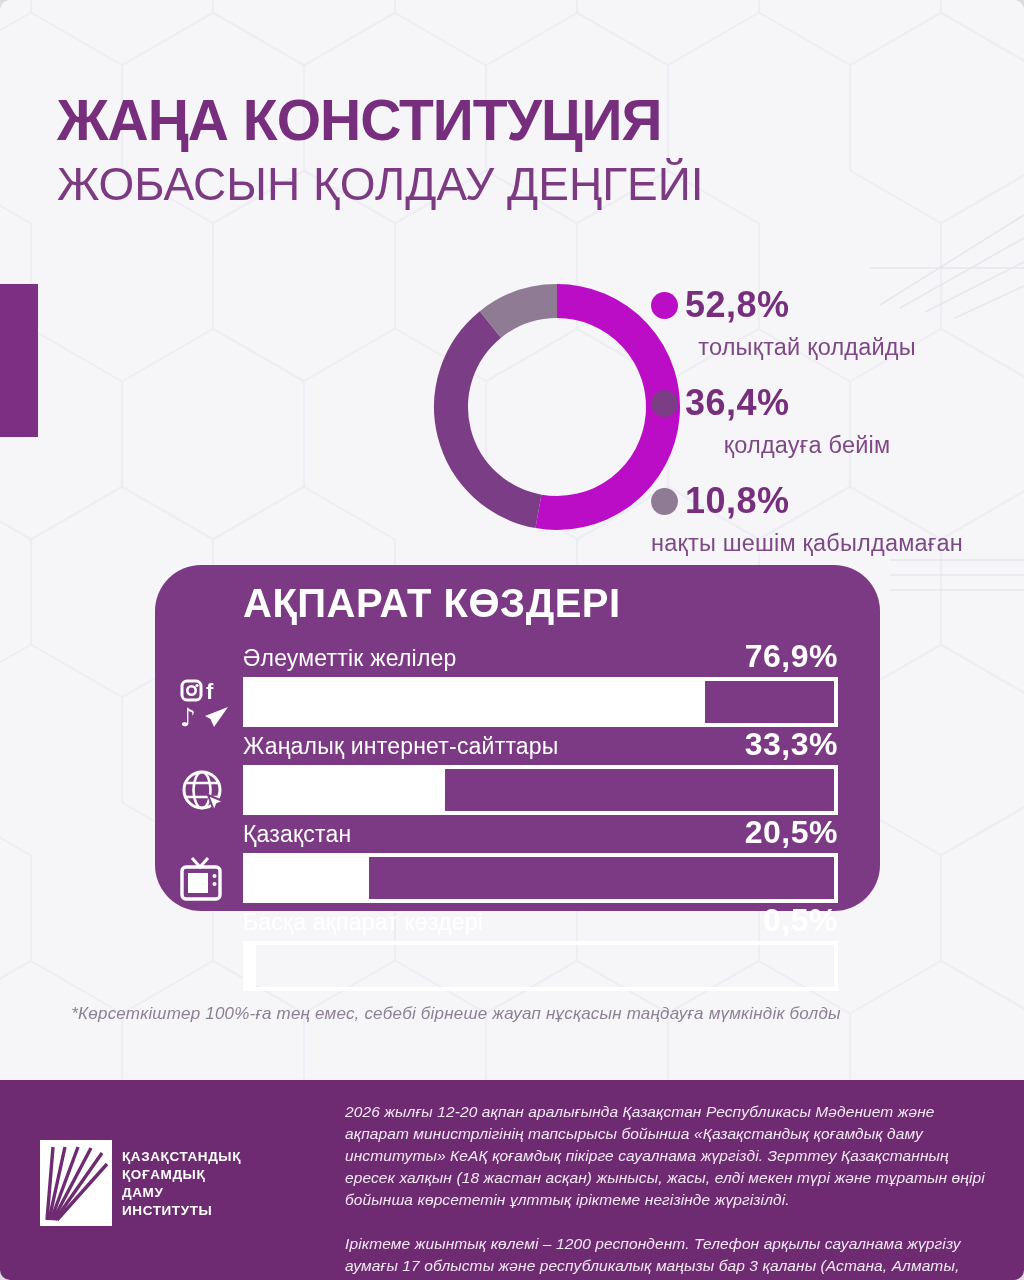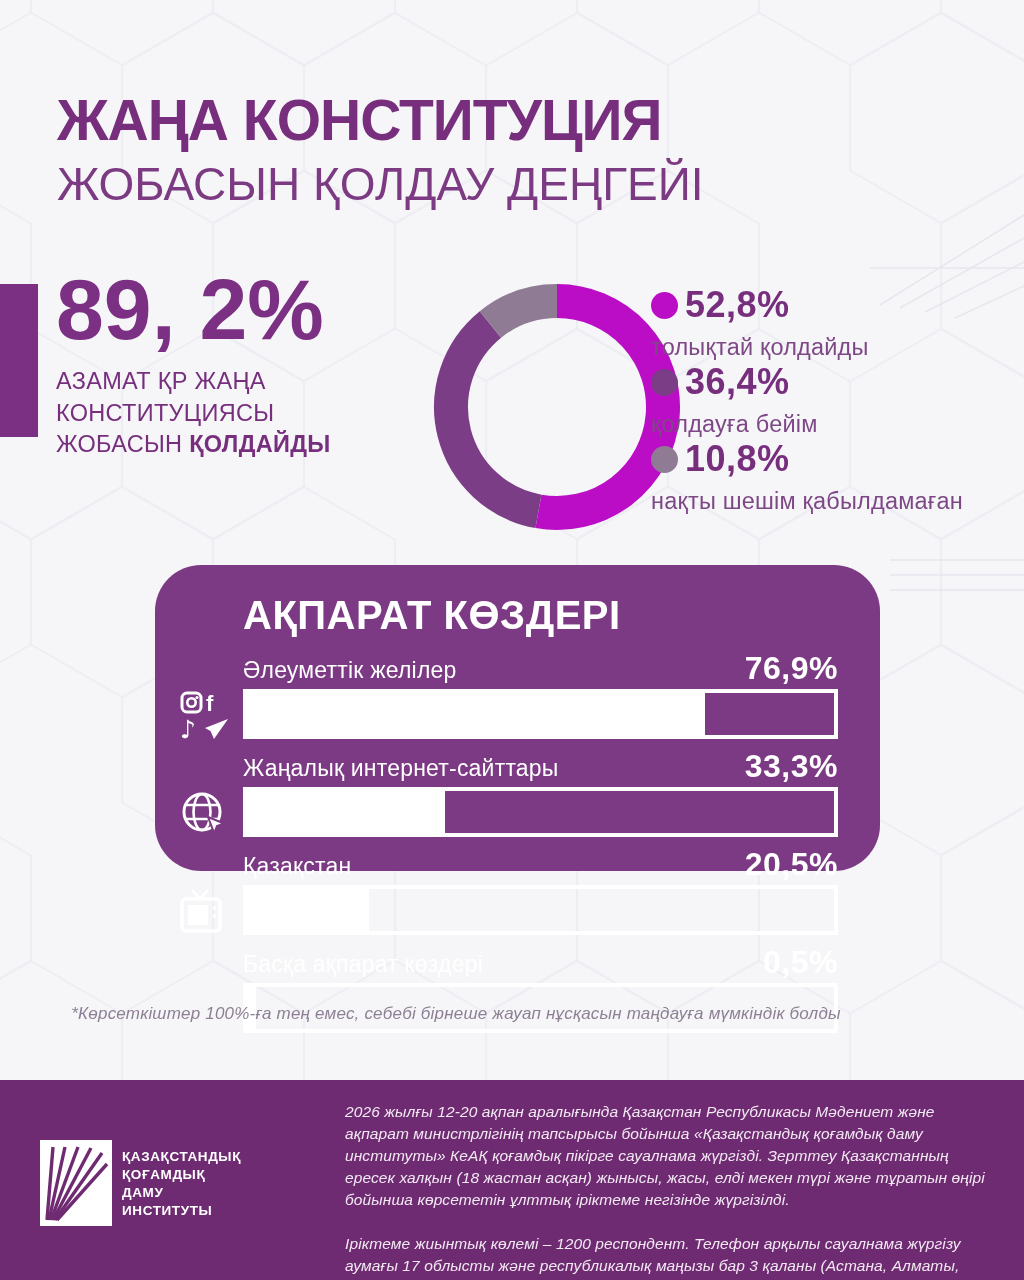--- a/index.html
+++ b/index.html
@@ -19,35 +19,35 @@
   .accent-bar{position:absolute;left:0;top:284px;width:38px;height:153px;background:var(--accent,#7b3083);}
   .headline{position:absolute;left:56px;top:266px;width:380px;}
   .headline .value{font-size:86px;font-weight:800;color:var(--accent,#7b3083);line-height:1.0;letter-spacing:0;}
   .headline .desc{margin-top:14px;font-size:23.5px;color:var(--title,#762e7d);letter-spacing:.3px;line-height:1.35;}
   .headline .desc b{font-weight:800;}
 
   
   .donut{position:absolute;left:426px;top:276px;width:262px;height:262px;}
 
   
-  .legend{position:absolute;left:651px;top:284px;display:flex;flex-direction:column;}
+  .legend{position:absolute;left:651px;top:284px;display:flex;flex-direction:column;gap:21px;text-align:center;}
   .legend-item{display:flex;flex-direction:column;}
   .legend-top{display:flex;align-items:center;gap:7px;}
   .legend-dot{width:27px;height:27px;border-radius:50%;flex:0 0 auto;}
   .legend-pct{font-size:36px;font-weight:800;color:var(--title,#6b2a72);letter-spacing:.5px;}
   .legend-label{margin-top:8px;font-size:23.5px;color:var(--legend-label,#7e4886);letter-spacing:.2px;}
 
   
   .card{
-    position:absolute;left:155px;top:565px;width:725px;height:306px;
+    position:absolute;left:155px;top:565px;width:725px;height:346px;
     background:var(--card,#7d3a84);border-radius:46px;box-sizing:border-box;
-    padding:30px 42px 0 88px;color:#fff;
+    padding:18px 42px 0 88px;color:#fff;
   }
   .card-title{font-size:40px;font-weight:800;letter-spacing:.5px;line-height:1;}
-  .rows{margin-top:17px;display:flex;flex-direction:column;gap:11px;}
+  .rows{margin-top:17px;display:flex;flex-direction:column;gap:1px;}
   .row-head{display:flex;justify-content:space-between;align-items:flex-end;line-height:1;}
   .row-label{font-size:23px;letter-spacing:.2px;padding-bottom:2px;}
   .row-pct{font-size:32px;font-weight:800;letter-spacing:.5px;}
   .bar-line{position:relative;margin-top:5px;height:50px;display:flex;}
   .bar-fill{height:50px;background:#fff;}
   .bar-rest{flex:1;height:42px;border:4px solid #fff;}
   .row-icon{position:absolute;left:-64px;top:1px;width:50px;height:50px;}
   .row-icon svg{width:100%;height:100%;}
 
   
@@ -59,21 +59,21 @@
   .logo-box{position:absolute;left:40px;top:60px;width:72px;height:86px;}
   .logo-text{position:absolute;left:122px;top:68px;color:#fff;font-size:13.5px;font-weight:700;
     letter-spacing:.6px;line-height:1.33;}
   .footer-paras{position:absolute;left:345px;top:21px;width:655px;color:#f2e9f3;
     font-size:15.5px;font-style:italic;line-height:1.42;letter-spacing:.1px;}
   .footer-paras .p2{margin-top:22px;}
 </style>
 </head>
 <body>
 
-<div class="canvas" style="background: rgb(246, 246, 248); --title: #762e7d; --title2: #7c3a82; --accent: #7b3083; --legend-label: #7e4886; --card: #7d3a84; --footer: #6e2b71; --footnote: #8d8094;">
+<div class="canvas" style="background: rgb(246, 246, 248); border-radius: 10px; --title: #762e7d; --title2: #7c3a82; --accent: #7b3083; --legend-label: #7e4886; --card: #7d3a84; --footer: #6e2b71; --footnote: #8d8094;">
 
   <svg class="decor" width="1024" height="1280" viewBox="0 0 1024 1280">
     <g id="hex-grid" fill="none" stroke="#ededf4" stroke-width="2">
         <polygon points="30.9,-92.5 30.9,12.5 -60.0,65.0 -150.9,12.5 -150.9,-92.5 -60.0,-145.0"></polygon>
         <polygon points="212.9,-92.5 212.9,12.5 122.0,65.0 31.1,12.5 31.1,-92.5 122.0,-145.0"></polygon>
         <polygon points="394.9,-92.5 394.9,12.5 304.0,65.0 213.1,12.5 213.1,-92.5 304.0,-145.0"></polygon>
         <polygon points="758.9,-92.5 758.9,12.5 668.0,65.0 577.1,12.5 577.1,-92.5 668.0,-145.0"></polygon>
         <polygon points="940.9,-92.5 940.9,12.5 850.0,65.0 759.1,12.5 759.1,-92.5 850.0,-145.0"></polygon>
         <polygon points="1122.9,-92.5 1122.9,12.5 1032.0,65.0 941.1,12.5 941.1,-92.5 1032.0,-145.0"></polygon>
         <polygon points="303.9,65.5 303.9,170.5 213.0,223.0 122.1,170.5 122.1,65.5 213.0,13.0"></polygon>
@@ -132,27 +132,20 @@
         <path d="M960 1180 L1024 1140"></path>
     </g>
   </svg>
 
   <div class="title">
     <div class="l1">ЖАҢА КОНСТИТУЦИЯ</div>
     <div class="l2">ЖОБАСЫН ҚОЛДАУ ДЕҢГЕЙІ</div>
   </div>
 
   <div class="accent-bar"></div>
-  <div class="headline">
-    <div class="value">89, 2%</div>
-    <div class="desc">
-      <span>АЗАМАТ ҚР ЖАҢА КОНСТИТУЦИЯСЫ</span><br>
-      <span>ЖОБАСЫН </span><b>ҚОЛДАЙДЫ</b>
-    </div>
-  </div>
 
   <svg class="donut" viewBox="0 0 262 262">
     <g id="donut-arcs">
         <path d="M 131 25 A 106 106 0 1 1 112.44755574862073 235.36381946009578" stroke="#bb0dc6" stroke-width="34" fill="none"></path>
         <path d="M 112.44755574862073 235.36381946009578 A 106 106 0 0 1 64.4647157031857 48.48299603389556" stroke="#7c3d87" stroke-width="34" fill="none"></path>
         <path d="M 64.4647157031857 48.48299603389556 A 106 106 0 0 1 130.99999999999997 25" stroke="#8f7b93" stroke-width="34" fill="none"></path>
       </g>
   </svg>
 
   <div class="legend">

